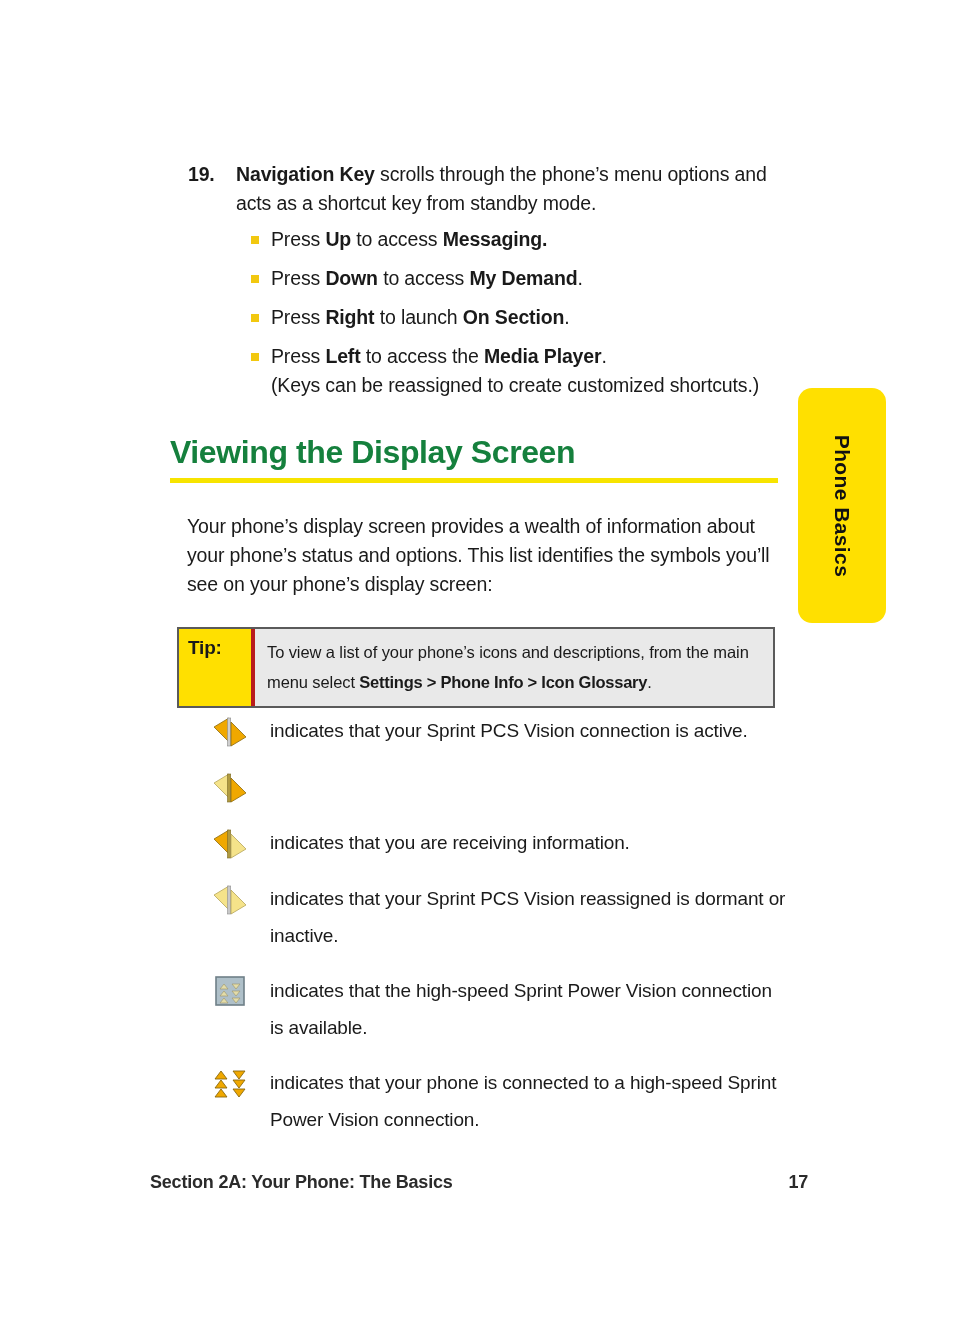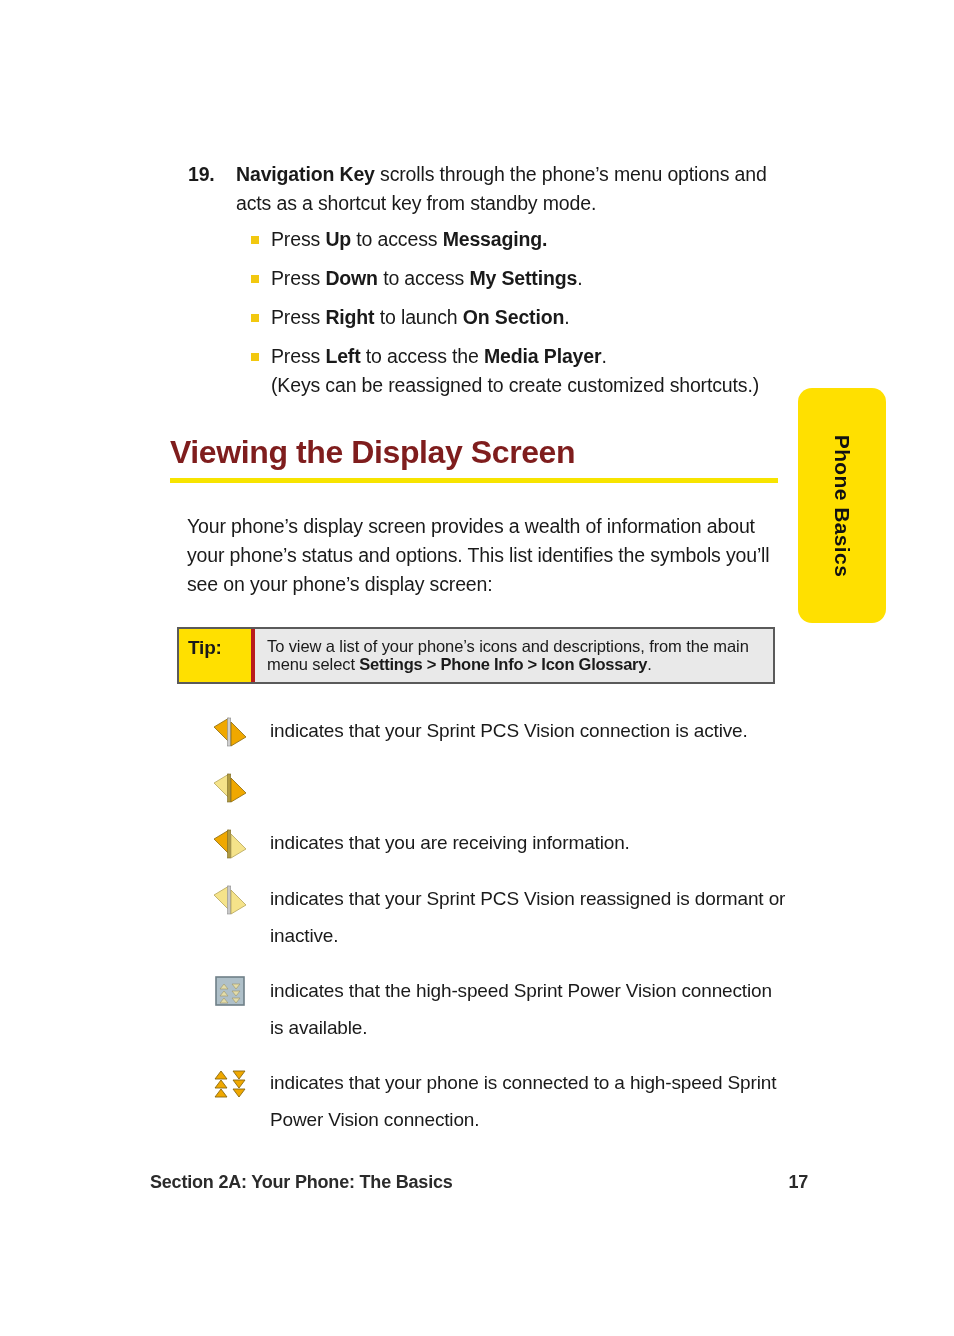--- a/index.html
+++ b/index.html
@@ -79,21 +79,21 @@
     left: 170px;
     top: 432px;
     width: 608px;
   }
   .section-heading h1 {
     margin: 0;
     font-size: 32px;
     font-weight: bold;
     letter-spacing: -0.4px;
     line-height: 40px;
-    color: #7f1d1d;
+    color: #15803d;
   }
   .heading-rule {
     margin-top: 6px;
     height: 5px;
     background: #F7E400;
     width: 100%;
   }
 
   
   .intro {
@@ -130,21 +130,21 @@
     font-size: 19px;
     font-weight: bold;
     letter-spacing: -0.2px;
   }
   .tip-body-cell {
     background: #E9E9E9;
     flex: 1;
     padding: 8px 10px 9px 12px;
     box-sizing: border-box;
     font-size: 16.5px;
-    line-height: 18px;
+    line-height: 30px;
     letter-spacing: -0.1px;
   }
   .tip-body-cell b { font-weight: bold; letter-spacing: -0.25px; }
 
   
   .icon-list {
     position: absolute;
     left: 190px;
     top: 712px;
     width: 600px;
@@ -220,21 +220,21 @@
       <div class="num-text"><b>Navigation Key</b><span> scrolls through the phone’s menu options and acts as a shortcut key from standby mode.</span></div>
     </div>
 
     <div class="sub-list">
       <div class="sub-item">
         <div class="sub-bullet"></div>
         <div class="sub-text"><span>Press </span><b>Up</b><span> to access </span><b>Messaging.</b><span></span></div>
       </div>
       <div class="sub-item">
         <div class="sub-bullet"></div>
-        <div class="sub-text"><span>Press </span><b>Down</b><span> to access </span><b>My Settings</b><span>.</span></div>
+        <div class="sub-text"><span>Press </span><b>Down</b><span> to access </span><b>My Demand</b><span>.</span></div>
       </div>
       <div class="sub-item">
         <div class="sub-bullet"></div>
         <div class="sub-text"><span>Press </span><b>Right</b><span> to launch </span><b>On Section</b><span>.</span></div>
       </div>
       <div class="sub-item">
         <div class="sub-bullet"></div>
         <div class="sub-text"><span>Press </span><b>Left</b><span> to access the </span><b>Media Player</b><span>.</span><span class="cont">(Keys can be reassigned to create customized shortcuts.)</span></div>
       </div>
     </div>

